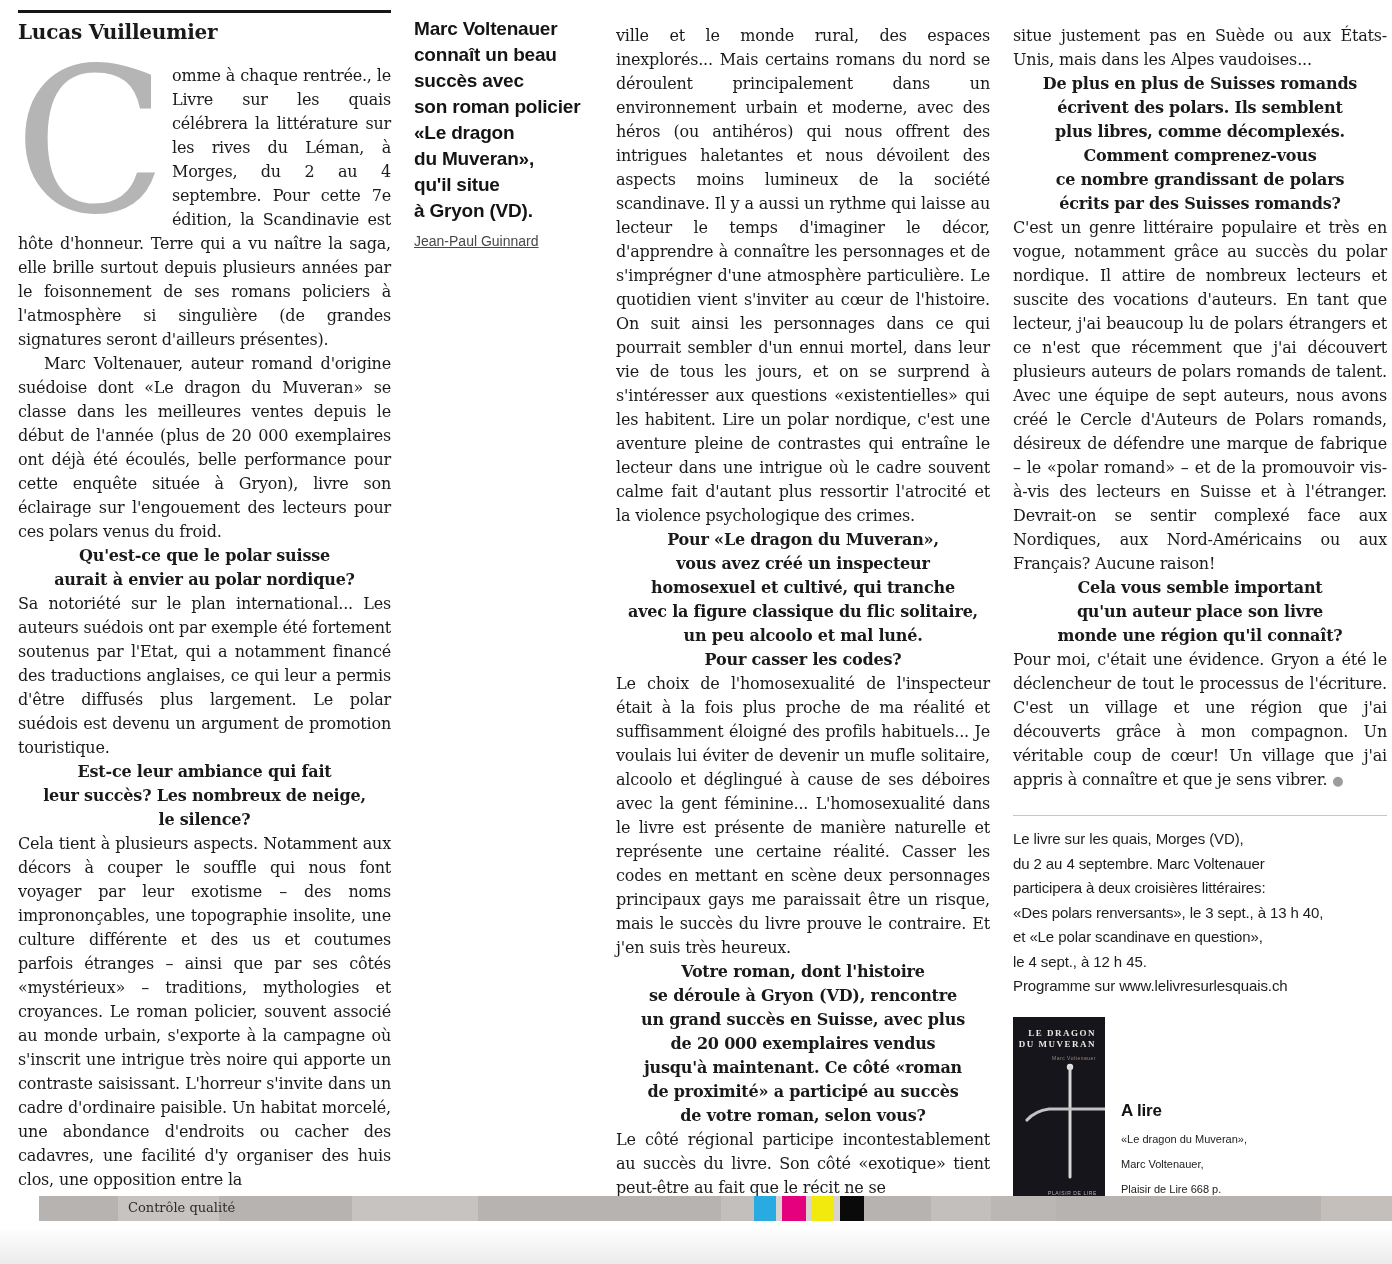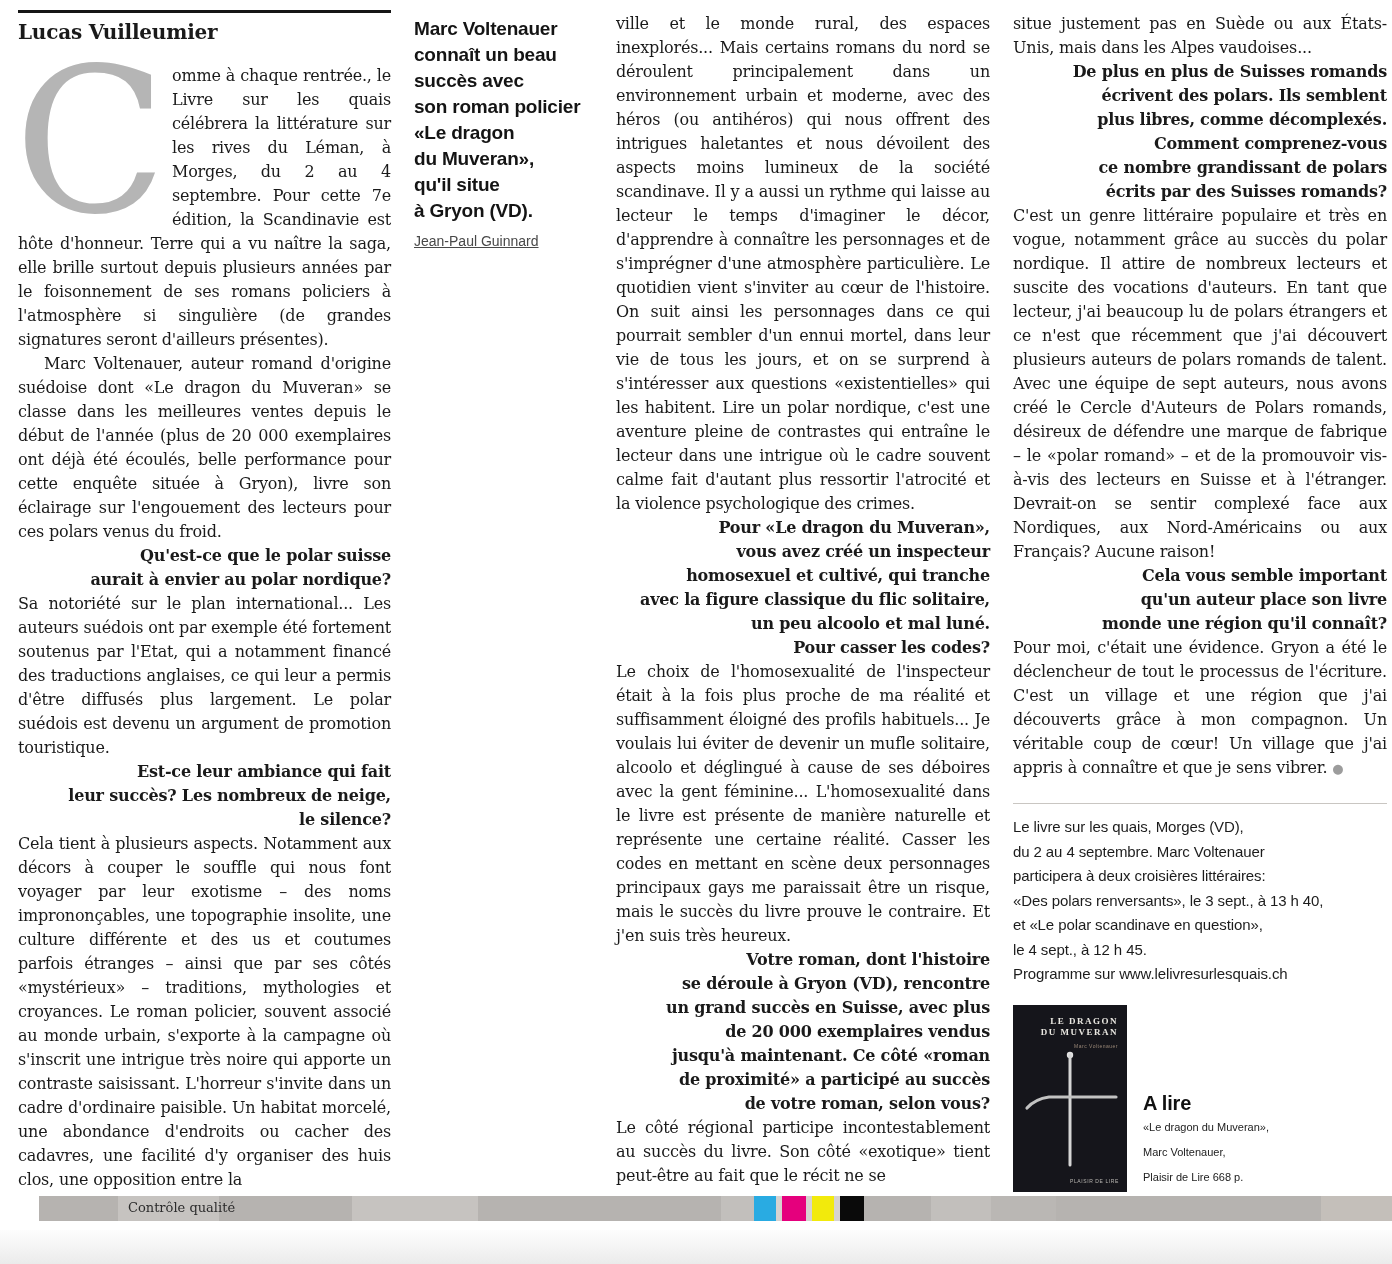--- a/index.html
+++ b/index.html
@@ -2,21 +2,21 @@
 <html><head>
 <meta charset="utf-8">
 <style>
   * { margin:0; padding:0; box-sizing:border-box; }
   html,body { background:#fff; }
   .page {
     position:relative; width:1392px; height:1264px;
     background:#ffffff; overflow:hidden;
     font-family:"DejaVu Serif", serif; color:#1a1a1a;
   }
-  .col { position:absolute; top:12px; }
+  .col { position:absolute; top:24px; }
   .col-1 { left:18px;  width:373px; top:10px; }
   .col-2 { left:414px; width:176px; top:16px; }
   .col-3 { left:616px; width:374px; }
   .col-4 { left:1013px; width:374px; }
 
   .top-rule { border-top:3px solid #161616; margin-bottom:7px; }
   .byline {
     font-size:20px; font-weight:bold; letter-spacing:-0.2px;
     margin-bottom:20px;
   }
@@ -26,21 +26,21 @@
     text-align:justify;
   }
   .body-text p { margin:0; }
   .dropcap {
     float:left; font-size:200px; line-height:144px; height:144px;
     width:146px; color:#b5b5b5; margin:6px 12px 0 -4px; text-align:left;
   }
   .indent { text-indent:26px; }
   .qa-heading {
     font-weight:bold; white-space:pre-line; margin-top:26px;
-    font-size:16px; line-height:24px; letter-spacing:-0.2px; text-align:right;
+    font-size:16px; line-height:24px; letter-spacing:-0.2px; text-align:center;
   }
   .end-mark { color:#9c9c9c; font-size:13px; }
 
   
   .caption {
     font-family:"Liberation Sans", sans-serif; font-weight:bold;
     font-size:19px; line-height:26px; color:#141414; white-space:pre-line;
     letter-spacing:-0.2px;
   }
   .caption-credit {
@@ -50,42 +50,42 @@
 
   
   .info-rule { border-top:1px solid #c9c6c2; margin-top:22px; }
   .info-box {
     font-family:"Liberation Sans", sans-serif; font-weight:normal;
     font-size:15px; line-height:24.5px; color:#1c1c1c;
     white-space:pre-line; margin-top:11px; letter-spacing:-0.1px;
   }
   .book-row { display:flex; margin-top:18px; align-items:flex-end; }
   .book-cover {
-    position:relative; width:114px; height:187px; background:#15151b;
+    position:relative; width:92px; height:187px; background:#15151b;
     flex:0 0 auto; overflow:hidden;
   }
   .cover-title {
     position:absolute; top:11px; right:9px; text-align:right;
     font-family:"Liberation Serif", serif; font-weight:bold;
     font-size:9px; line-height:11px; letter-spacing:1.5px; color:#e8e6e0;
     white-space:pre-line;
   }
   .cover-author {
     position:absolute; top:38px; right:9px; font-family:"Liberation Sans", sans-serif;
     font-size:5px; color:#9a8878; letter-spacing:0.5px;
   }
   .cover-axe { position:absolute; left:0; top:0; }
   .cover-pub {
     position:absolute; bottom:8px; right:8px; font-family:"Liberation Sans", sans-serif;
     font-size:5px; color:#b9b7b2; letter-spacing:0.6px;
   }
   .book-info { margin-left:16px; padding-bottom:2px; }
   .read-heading {
     font-family:"Liberation Sans", sans-serif; font-weight:bold;
-    font-size:20px; color:#111; letter-spacing:-0.2px;
+    font-size:17px; color:#111; margin-bottom:6px; letter-spacing:-0.2px;
   }
   .book-details {
     font-family:"Liberation Sans", sans-serif; font-size:11px;
     line-height:25px; color:#222; white-space:pre-line;
   }
 
   
   .control-strip {
     position:absolute; left:39px; top:1196px; width:1353px; height:25px;
     display:flex;

